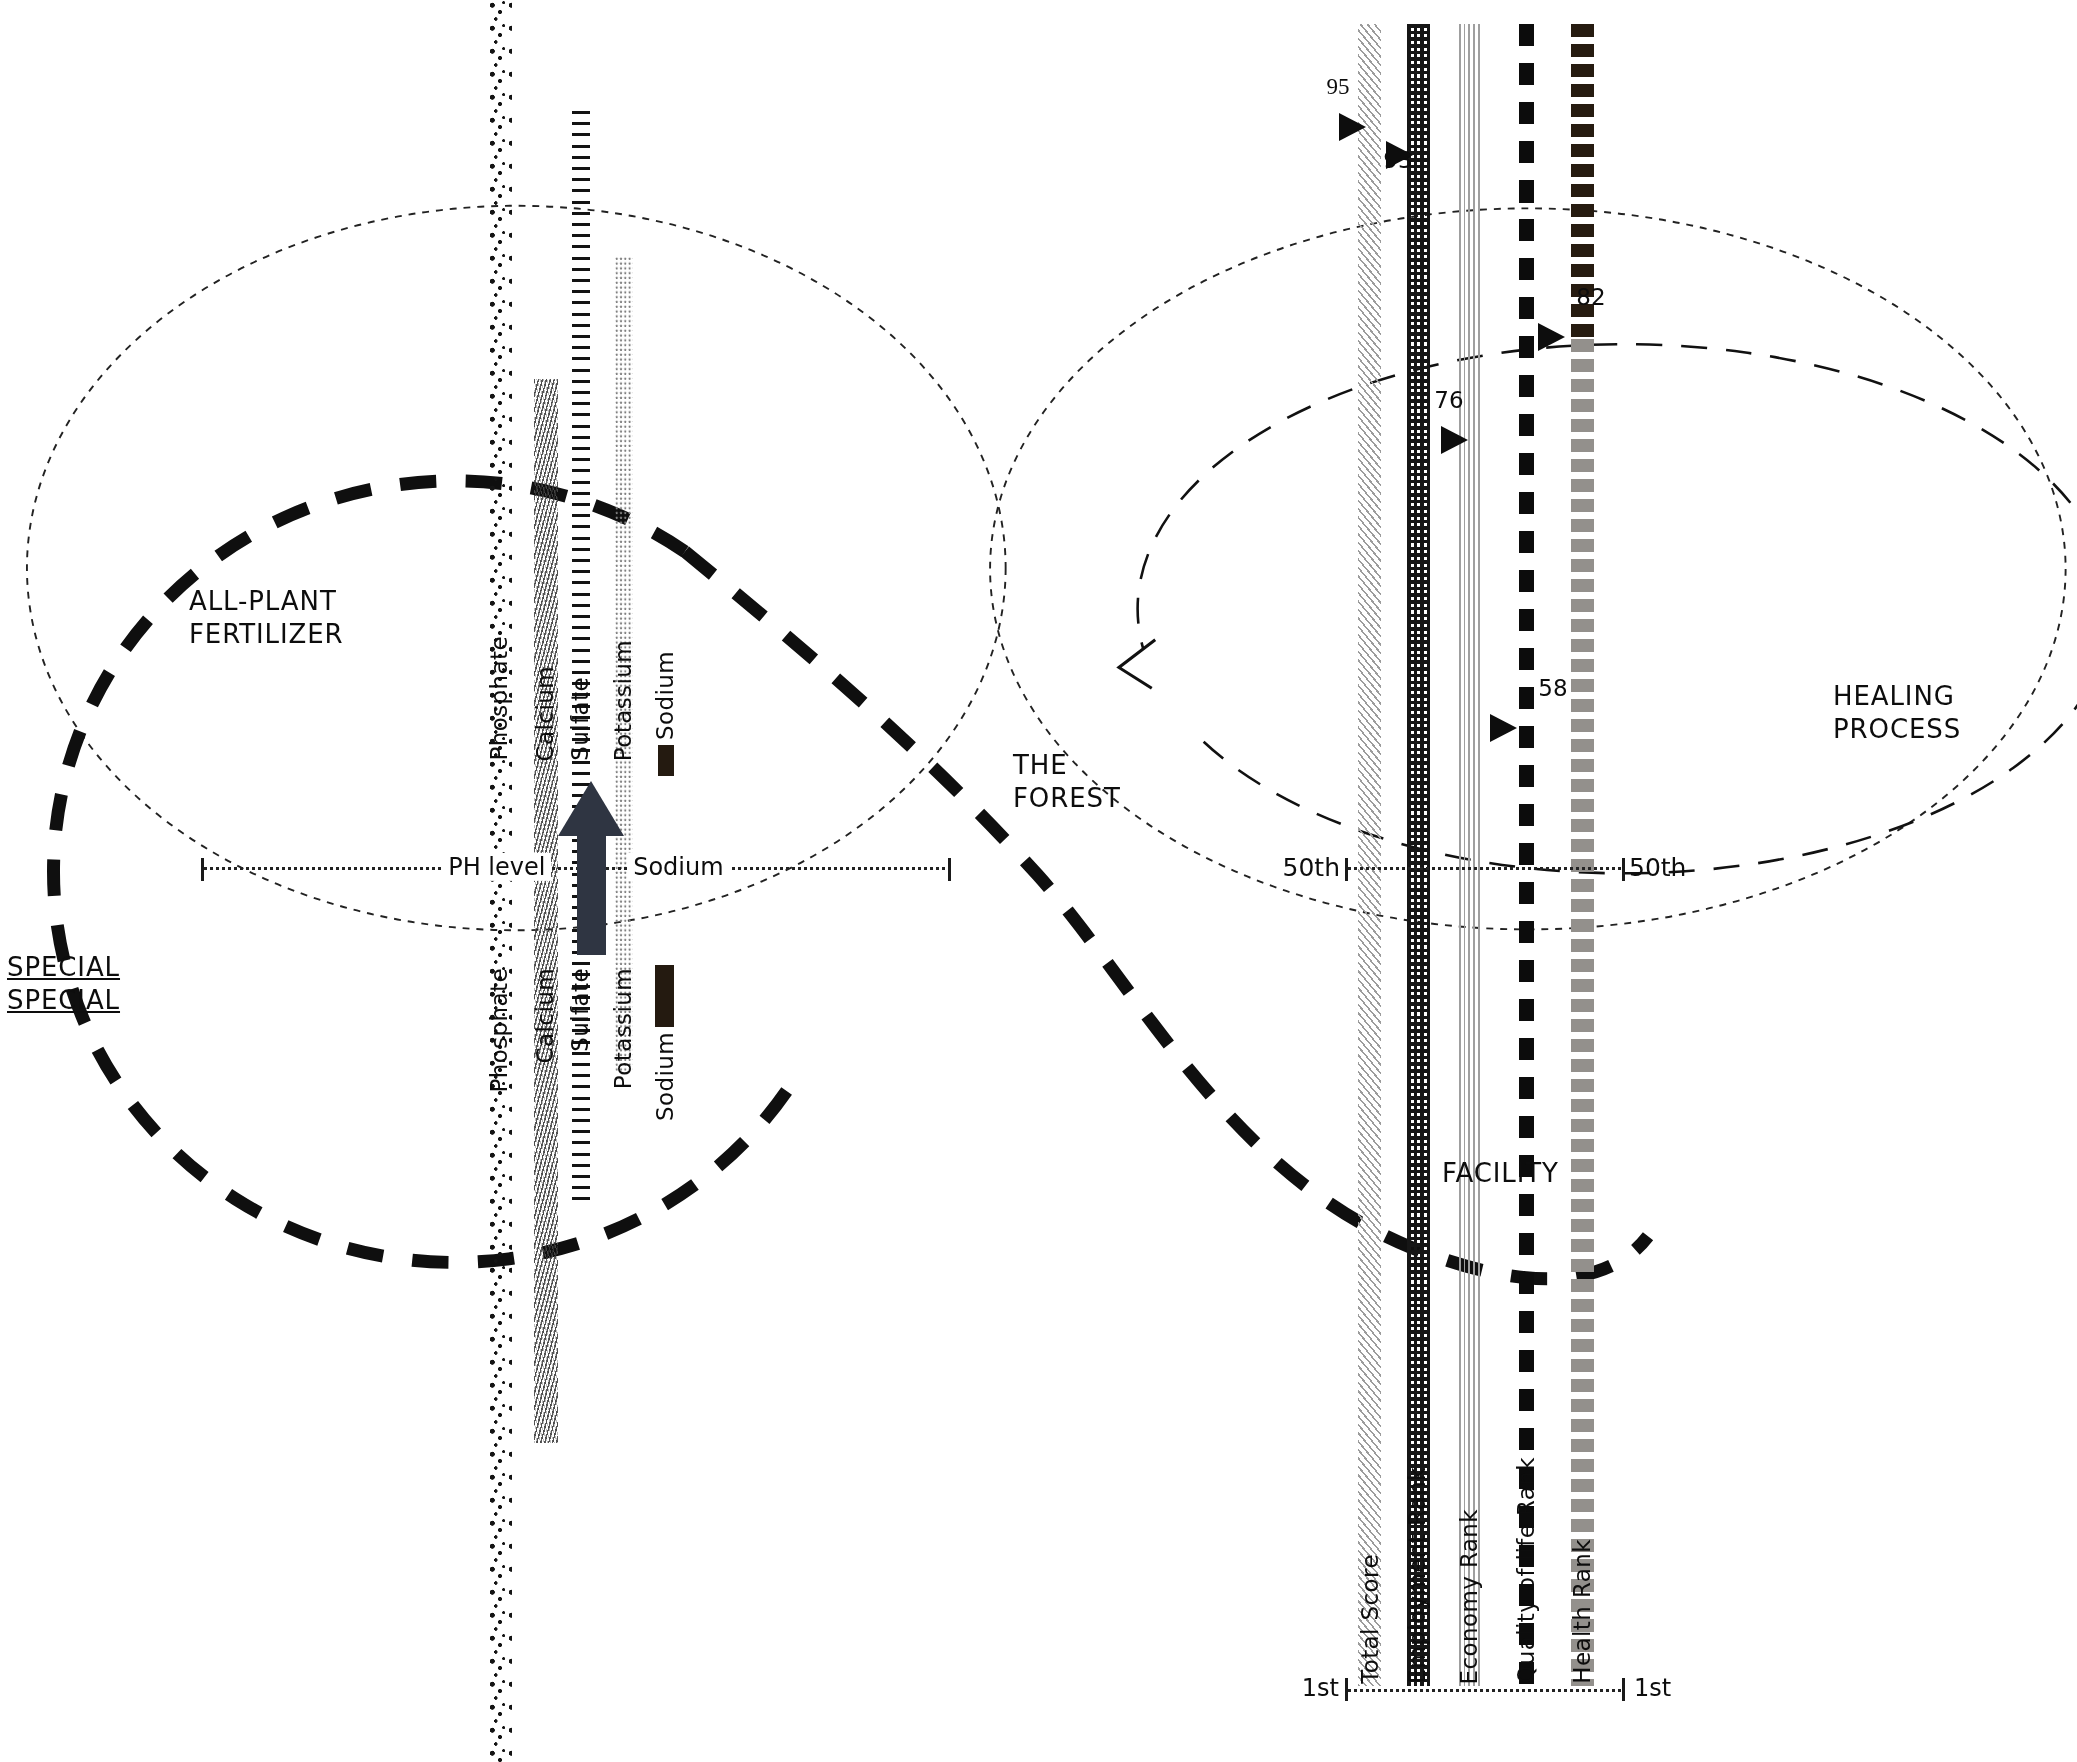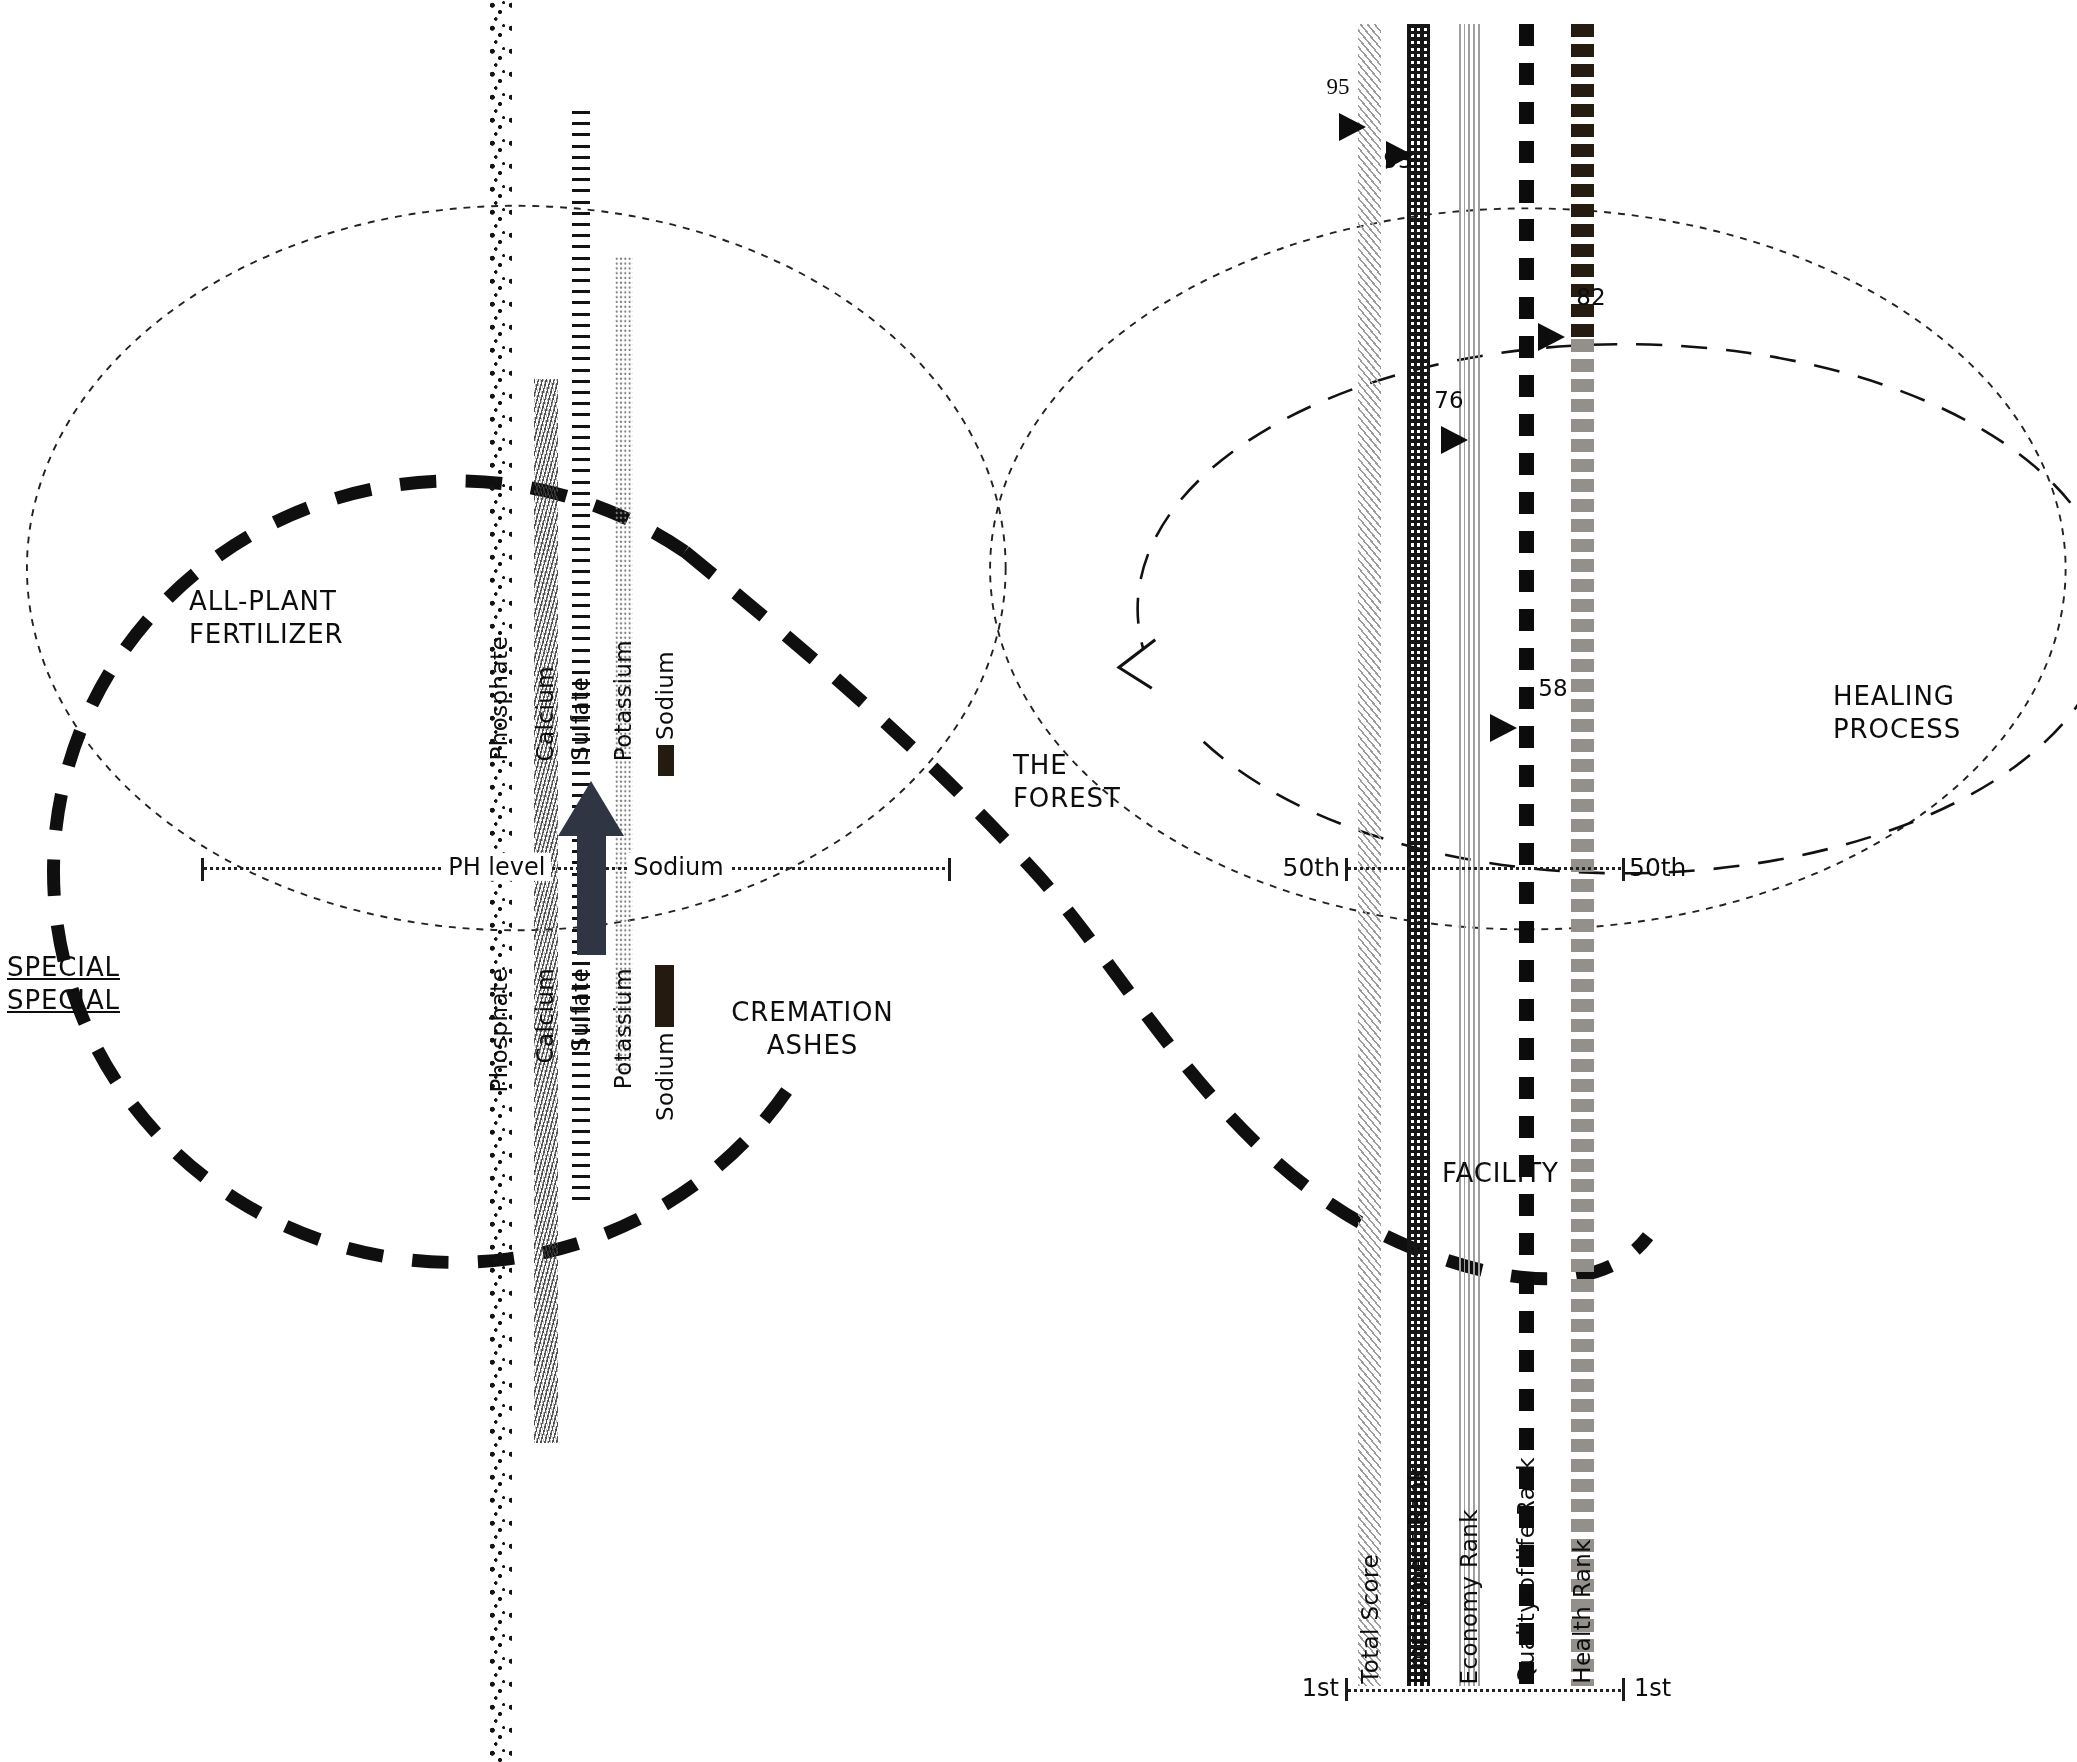--- a/index.html
+++ b/index.html
@@ -132,24 +132,20 @@
   <div class="scale-word" style="left:1634px;top:1674px;font-size:24px;">1st</div>
 
   <div class="label" style="left:189px;top:585px;">
     <span style="display:block">ALL-PLANT</span>
     <span style="display:block">FERTILIZER</span>
   </div>
   <div class="label" style="left:7px;top:951px;text-decoration:underline;">
     <span style="display:block">SPECIAL</span>
     <span style="display:block">SPECIAL</span>
   </div>
-  <div class="label center" style="left:700px;top:996px;width:225px;">
-    <span style="display:block">CREMATION</span>
-    <span style="display:block">ASHES</span>
-  </div>
   <div class="label" style="left:1013px;top:749px;">
     <span style="display:block">THE</span>
     <span style="display:block">FOREST</span>
   </div>
   <div class="label" style="left:1833px;top:680px;">
     <span style="display:block">HEALING</span>
     <span style="display:block">PROCESS</span>
   </div>
   <div class="label" style="left:1442px;top:1157px;">FACILITY</div>
 

